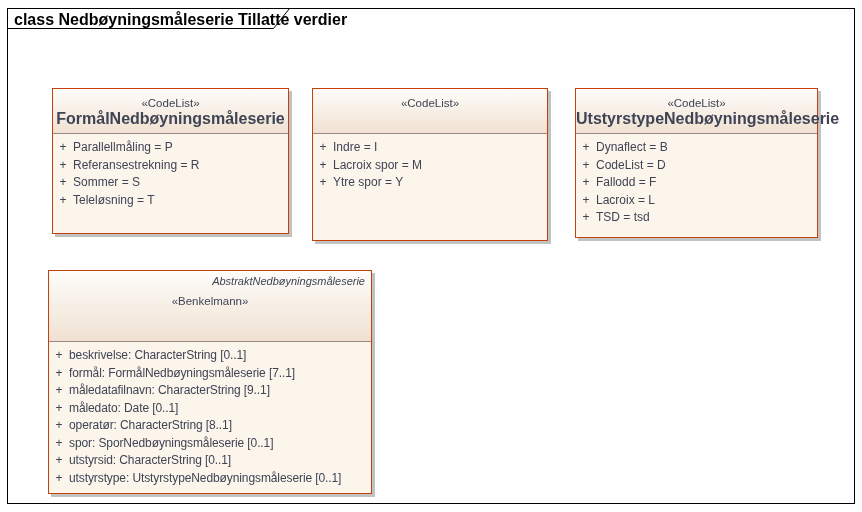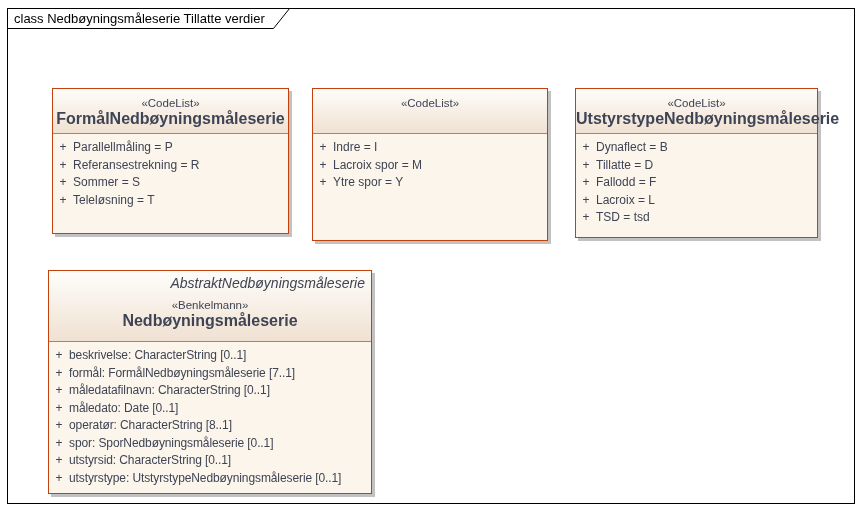--- a/index.html
+++ b/index.html
@@ -22,22 +22,22 @@
   }
   .frame-tab {
     position: absolute;
     left: 7px; top: 8px;
     width: 284px; height: 21px;
   }
   .frame-tab svg { display: block; }
   .frame-tab .tab-label {
     position: absolute;
     left: 7px; top: 3px;
-    font-size: 13px;
-    font-weight: normal;
+    font-size: 16px;
+    font-weight: bold;
     color: #000000;
     white-space: nowrap;
   }
   .class-box {
     position: absolute;
     background: #FBF5EB;
     border: 1px solid #c2410c;
     box-shadow: 3px 3px 0 #C2C2C2;
     margin-top: 28px;
   }
@@ -45,21 +45,21 @@
     background: linear-gradient(180deg, #FEFDFA 0%, #F0E1D2 100%);
     border-bottom: 1px solid #9A8783;
     text-align: center;
     padding-top: 7px;
   }
   .codelist .class-header { height: 45px; }
   .featuretype .class-header { height: 71px; padding-top: 4px; }
   .abstract-parent {
     text-align: right;
     font-style: italic;
-    font-size: 14px;
+    font-size: 11px;
     color: #3F4455;
     padding-right: 6px;
     margin-bottom: 7px;
   }
   .stereotype {
     font-size: 11.5px;
     color: #3F4455;
     line-height: 15px;
   }
   .class-name {
@@ -165,21 +165,21 @@
     </div>
     <ul class="attr-list">
 
         <li class="attr-row">
           <span class="vis">+</span>
           <span class="attr-text">Dynaflect = B</span>
         </li>
 
         <li class="attr-row">
           <span class="vis">+</span>
-          <span class="attr-text">Tillatte = D</span>
+          <span class="attr-text">CodeList = D</span>
         </li>
 
         <li class="attr-row">
           <span class="vis">+</span>
           <span class="attr-text">Fallodd = F</span>
         </li>
 
         <li class="attr-row">
           <span class="vis">+</span>
           <span class="attr-text">Lacroix = L</span>
@@ -189,37 +189,36 @@
           <span class="vis">+</span>
           <span class="attr-text">TSD = tsd</span>
         </li>
       </ul>
   </div>
 
   <div class="class-box featuretype box-feature">
     <div class="class-header">
       <div class="abstract-parent">AbstraktNedbøyningsmåleserie</div>
       <div class="stereotype">«Benkelmann»</div>
-      <div class="class-name">Nedbøyningsmåleserie</div>
     </div>
     <ul class="attr-list">
 
         <li class="attr-row">
           <span class="vis">+</span>
           <span class="attr-text">beskrivelse: CharacterString [0..1]</span>
         </li>
 
         <li class="attr-row">
           <span class="vis">+</span>
           <span class="attr-text">formål: FormålNedbøyningsmåleserie [7..1]</span>
         </li>
 
         <li class="attr-row">
           <span class="vis">+</span>
-          <span class="attr-text">måledatafilnavn: CharacterString [0..1]</span>
+          <span class="attr-text">måledatafilnavn: CharacterString [9..1]</span>
         </li>
 
         <li class="attr-row">
           <span class="vis">+</span>
           <span class="attr-text">måledato: Date [0..1]</span>
         </li>
 
         <li class="attr-row">
           <span class="vis">+</span>
           <span class="attr-text">operatør: CharacterString [8..1]</span>

